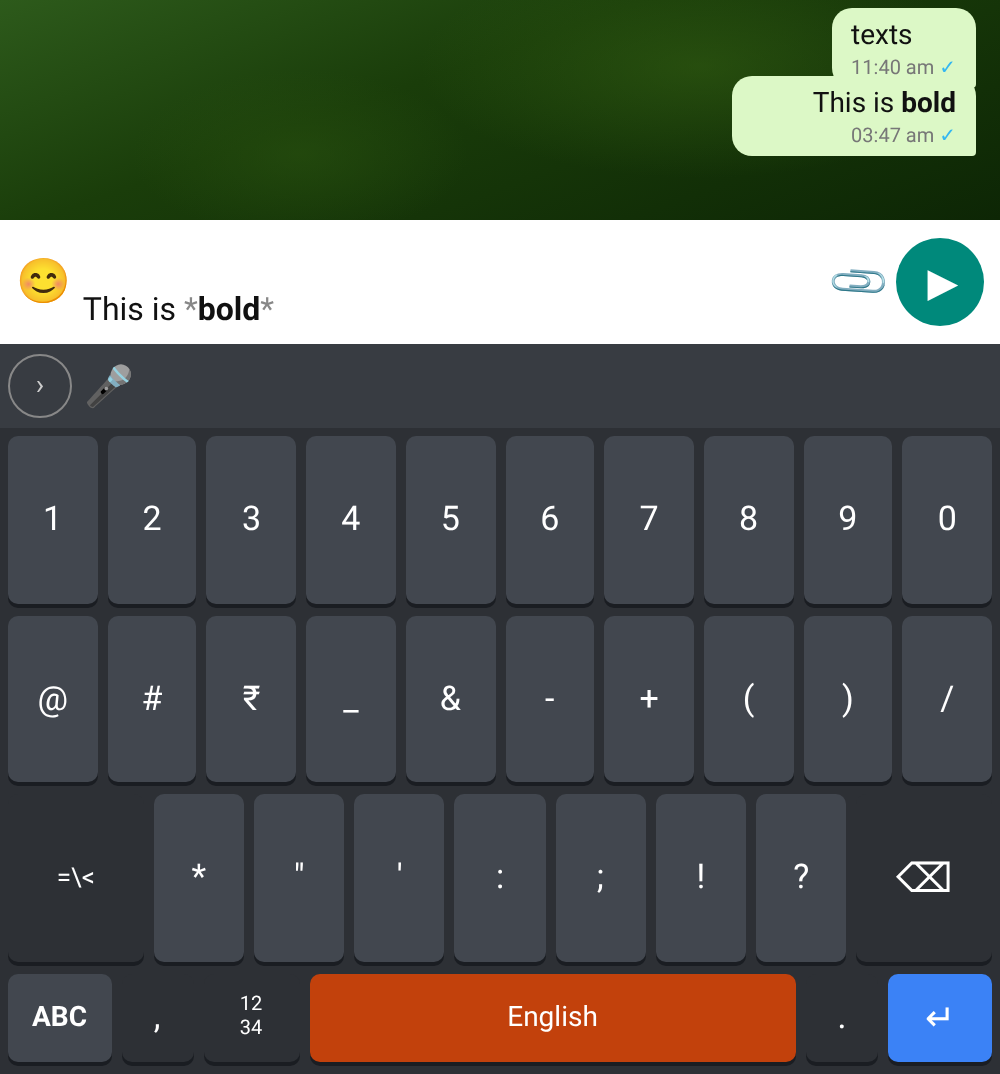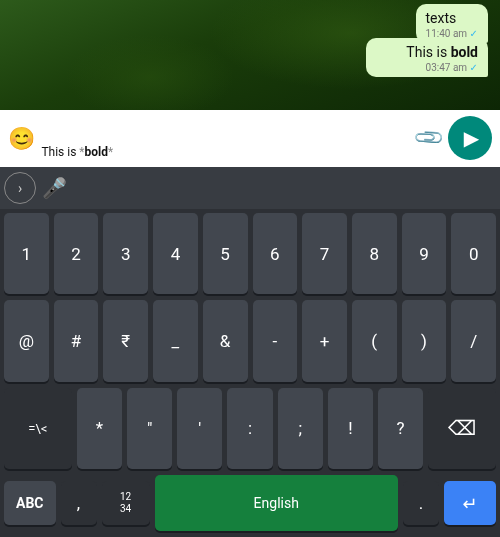--- a/index.html
+++ b/index.html
@@ -71,21 +71,21 @@
       gap: 6px;
       flex-shrink: 0;
     }
     .input-emoji {
       font-size: 22px;
       color: #888;
       flex-shrink: 0;
     }
     .input-text {
       flex: 1;
-      font-size: 12px;
+      font-size: 16px;
       color: #111;
       line-height: 1.4;
       margin-top: 28px;
     }
     .input-text .asterisk {
       color: #888;
     }
     .input-attach {
       font-size: 20px;
       color: #888;
@@ -241,25 +241,25 @@
       height: 44px;
       display: flex;
       align-items: center;
       justify-content: center;
       box-shadow: 0 2px 0 #1a1d22;
       line-height: 1.2;
       text-align: center;
     }
     .key-lang {
       flex: 1;
-      background: #15803d;
+      background: #c2410c;
       border-radius: 5px;
       color: #fff;
       font-size: 14px;
-      height: 56px;
+      height: 44px;
       display: flex;
       align-items: center;
       justify-content: center;
       box-shadow: 0 2px 0 #1a1d22;
     }
     .key-period {
       background: #2d3035;
       border-radius: 5px;
       color: #fff;
       font-size: 17px;

